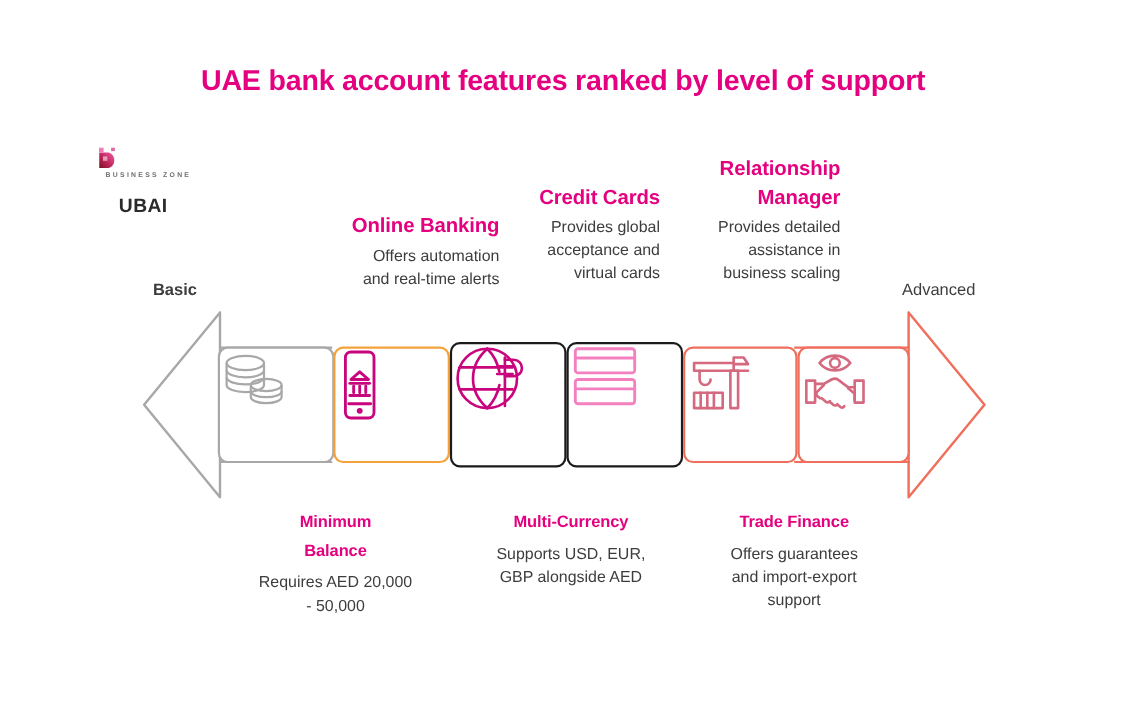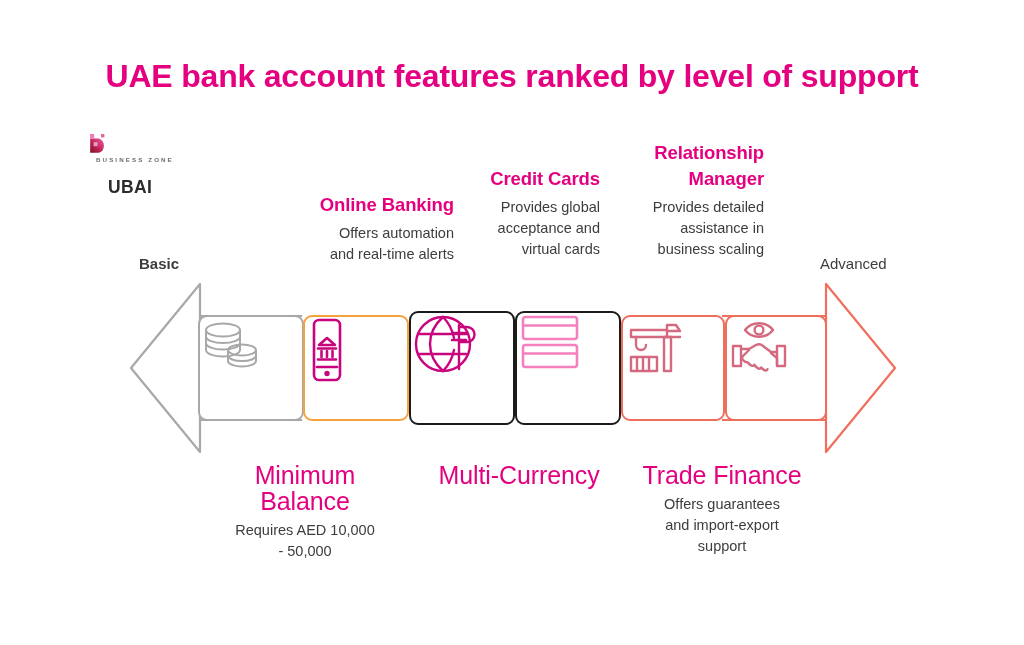--- a/index.html
+++ b/index.html
@@ -8,21 +8,21 @@
     background: #ffffff;
     font-family: "Liberation Sans", sans-serif;
     overflow: hidden;
   }
   .page { position: relative; width: 1024px; height: 645px; }
 
   
   .title {
     position: absolute; left: 0; top: 58px; width: 1024px;
     text-align: center;
-    font-size: 32px; font-weight: 700; letter-spacing: -0.2px;
+    font-size: 26px; font-weight: 700; letter-spacing: -0.2px;
     color: #e4007f;
   }
 
   
   .logo { position: absolute; left: 90px; top: 134px; width: 120px; height: 34px; }
   .logo-row { display: flex; align-items: flex-start; height: 20px; }
   .logo-d-mark { position: relative; width: 17px; height: 19px; margin-right: 0px; }
   .logo-word {
     font-size: 17.5px; font-weight: 800; color: #2b2b2b;
     letter-spacing: 0.4px; line-height: 19px; margin-left: 1px; margin-top: 44px;
@@ -39,21 +39,21 @@
     letter-spacing: -0.1px;
   }
   .top-label .desc {
     color: #3d3d3d; font-size: 14.5px; font-weight: 400; line-height: 21px;
     margin-top: 5px;
   }
 
   
   .bot-label { position: absolute; text-align: center; }
   .bot-label .ttl {
-    color: #e4007f; font-size: 25px; font-weight: 400; line-height: 26px;
+    color: #e4007f; font-size: 15px; font-weight: 700; line-height: 26px;
     letter-spacing: -0.1px;
   }
   .bot-label .desc {
     color: #3d3d3d; font-size: 14.5px; font-weight: 400; line-height: 21px;
     margin-top: 6px;
   }
 
   
   .end-label {
     position: absolute; font-size: 15px; color: #3d3d3d; font-weight: 400;
@@ -229,27 +229,31 @@
       <div>Provides detailed</div>
       <div>assistance in</div>
       <div>business scaling</div>
     </div>
   </div>
 
   <div class="bot-label" style="left:212px; top:462px; width:186px;">
     <div class="ttl">Minimum</div>
     <div class="ttl">Balance</div>
     <div class="desc">
-      <div>Requires AED 10,000</div>
+      <div>Requires AED 20,000</div>
       <div>- 50,000</div>
     </div>
   </div>
 
   <div class="bot-label" style="left:424px; top:462px; width:190px;text-align:center;">
     <div class="ttl">Multi-Currency</div>
+    <div class="desc">
+      <div>Supports USD, EUR,</div>
+      <div>GBP alongside AED</div>
+    </div>
   </div>
 
   <div class="bot-label" style="left:637px; top:462px; width:170px;">
     <div class="ttl">Trade Finance</div>
     <div class="desc">
       <div>Offers guarantees</div>
       <div>and import-export</div>
       <div>support</div>
     </div>
   </div>

